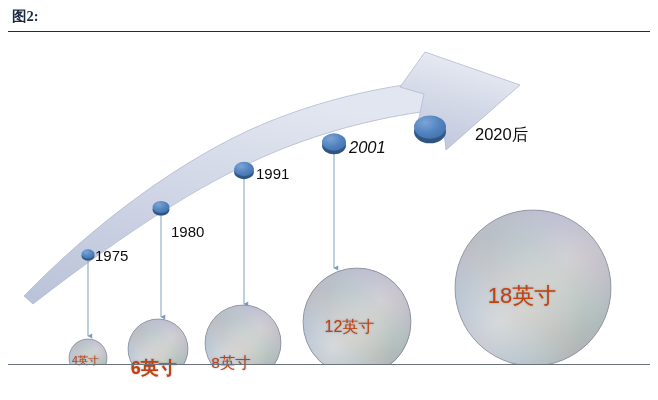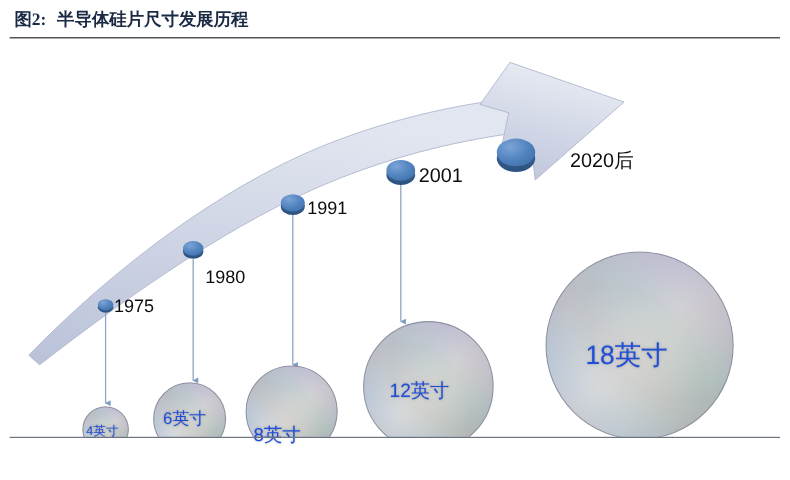--- a/index.html
+++ b/index.html
@@ -104,35 +104,34 @@
     white-space: nowrap;
     line-height: 1;
   }
   .year-label.big {
     font-size: 16.5px;
   }
   
   .wafer-label {
     position: absolute;
     font-family: "Liberation Sans", "DejaVu Sans", sans-serif;
-    color: #1d4ed8;
+    color: #c2410c;
     white-space: nowrap;
     line-height: 1;
     text-shadow: 0 0 2px rgba(90,90,110,0.55);
     transform: translate(-50%, -50%);
   }
 </style>
 </head>
 <body>
 
 <div id="figure">
 
   <div class="title-row">
     <span class="title-label">图2:</span>
-    <span class="title-text">半导体硅片尺寸发展历程</span>
   </div>
   <div class="rule-top"></div>
 
   <div id="canvas">
 
     <svg class="stage" viewBox="0 0 658 332">
       <defs>
 
         <linearGradient id="bandGrad" x1="0" y1="1" x2="0.35" y2="0">
           <stop offset="0%" stop-color="#b9c2d9"></stop>
@@ -279,27 +278,27 @@
             <ellipse cx="430" cy="99.8" rx="16" ry="11.52" fill="url(#discSide)"></ellipse>
             <ellipse cx="430" cy="95" rx="16" ry="11.52" fill="url(#discTop)"></ellipse>
           </g>
         </g>
     </svg>
 
     <div id="year-labels">
         <div class="year-label" style="left: 95px; top: 216px; text-align: center;">1975</div>
         <div class="year-label" style="left: 171px; top: 172px; margin-top: 20px;">1980</div>
         <div class="year-label" style="left: 256px; top: 134px;">1991</div>
-        <div class="year-label big" style="left: 349px; top: 107px;">2001</div>
+        <div class="year-label big" style="left: 349px; top: 107px; font-style: italic;">2001</div>
         <div class="year-label big" style="left: 475px; top: 94px;">2020后</div>
       </div>
 
     <div id="wafer-labels">
         <div class="wafer-label" style="left: 85.34px; top: 327.9px; font-size: 10.5px;">4英寸</div>
-        <div class="wafer-label" style="left: 153.8px; top: 316px; font-size: 14px;">6英寸</div>
+        <div class="wafer-label" style="left: 153.8px; top: 336px; font-size: 18px; font-weight: bold;">6英寸</div>
         <div class="wafer-label" style="left: 231px; top: 314.8px; font-size: 15.5px; margin-top: 16px;">8英寸</div>
         <div class="wafer-label" style="left: 349.44px; top: 295.4px; font-size: 16px;">12英寸</div>
         <div class="wafer-label" style="left: 522.08px; top: 263.8px; font-size: 22px;">18英寸</div>
       </div>
 
   </div>
 
   <div class="rule-bottom"></div>
 
 </div>

